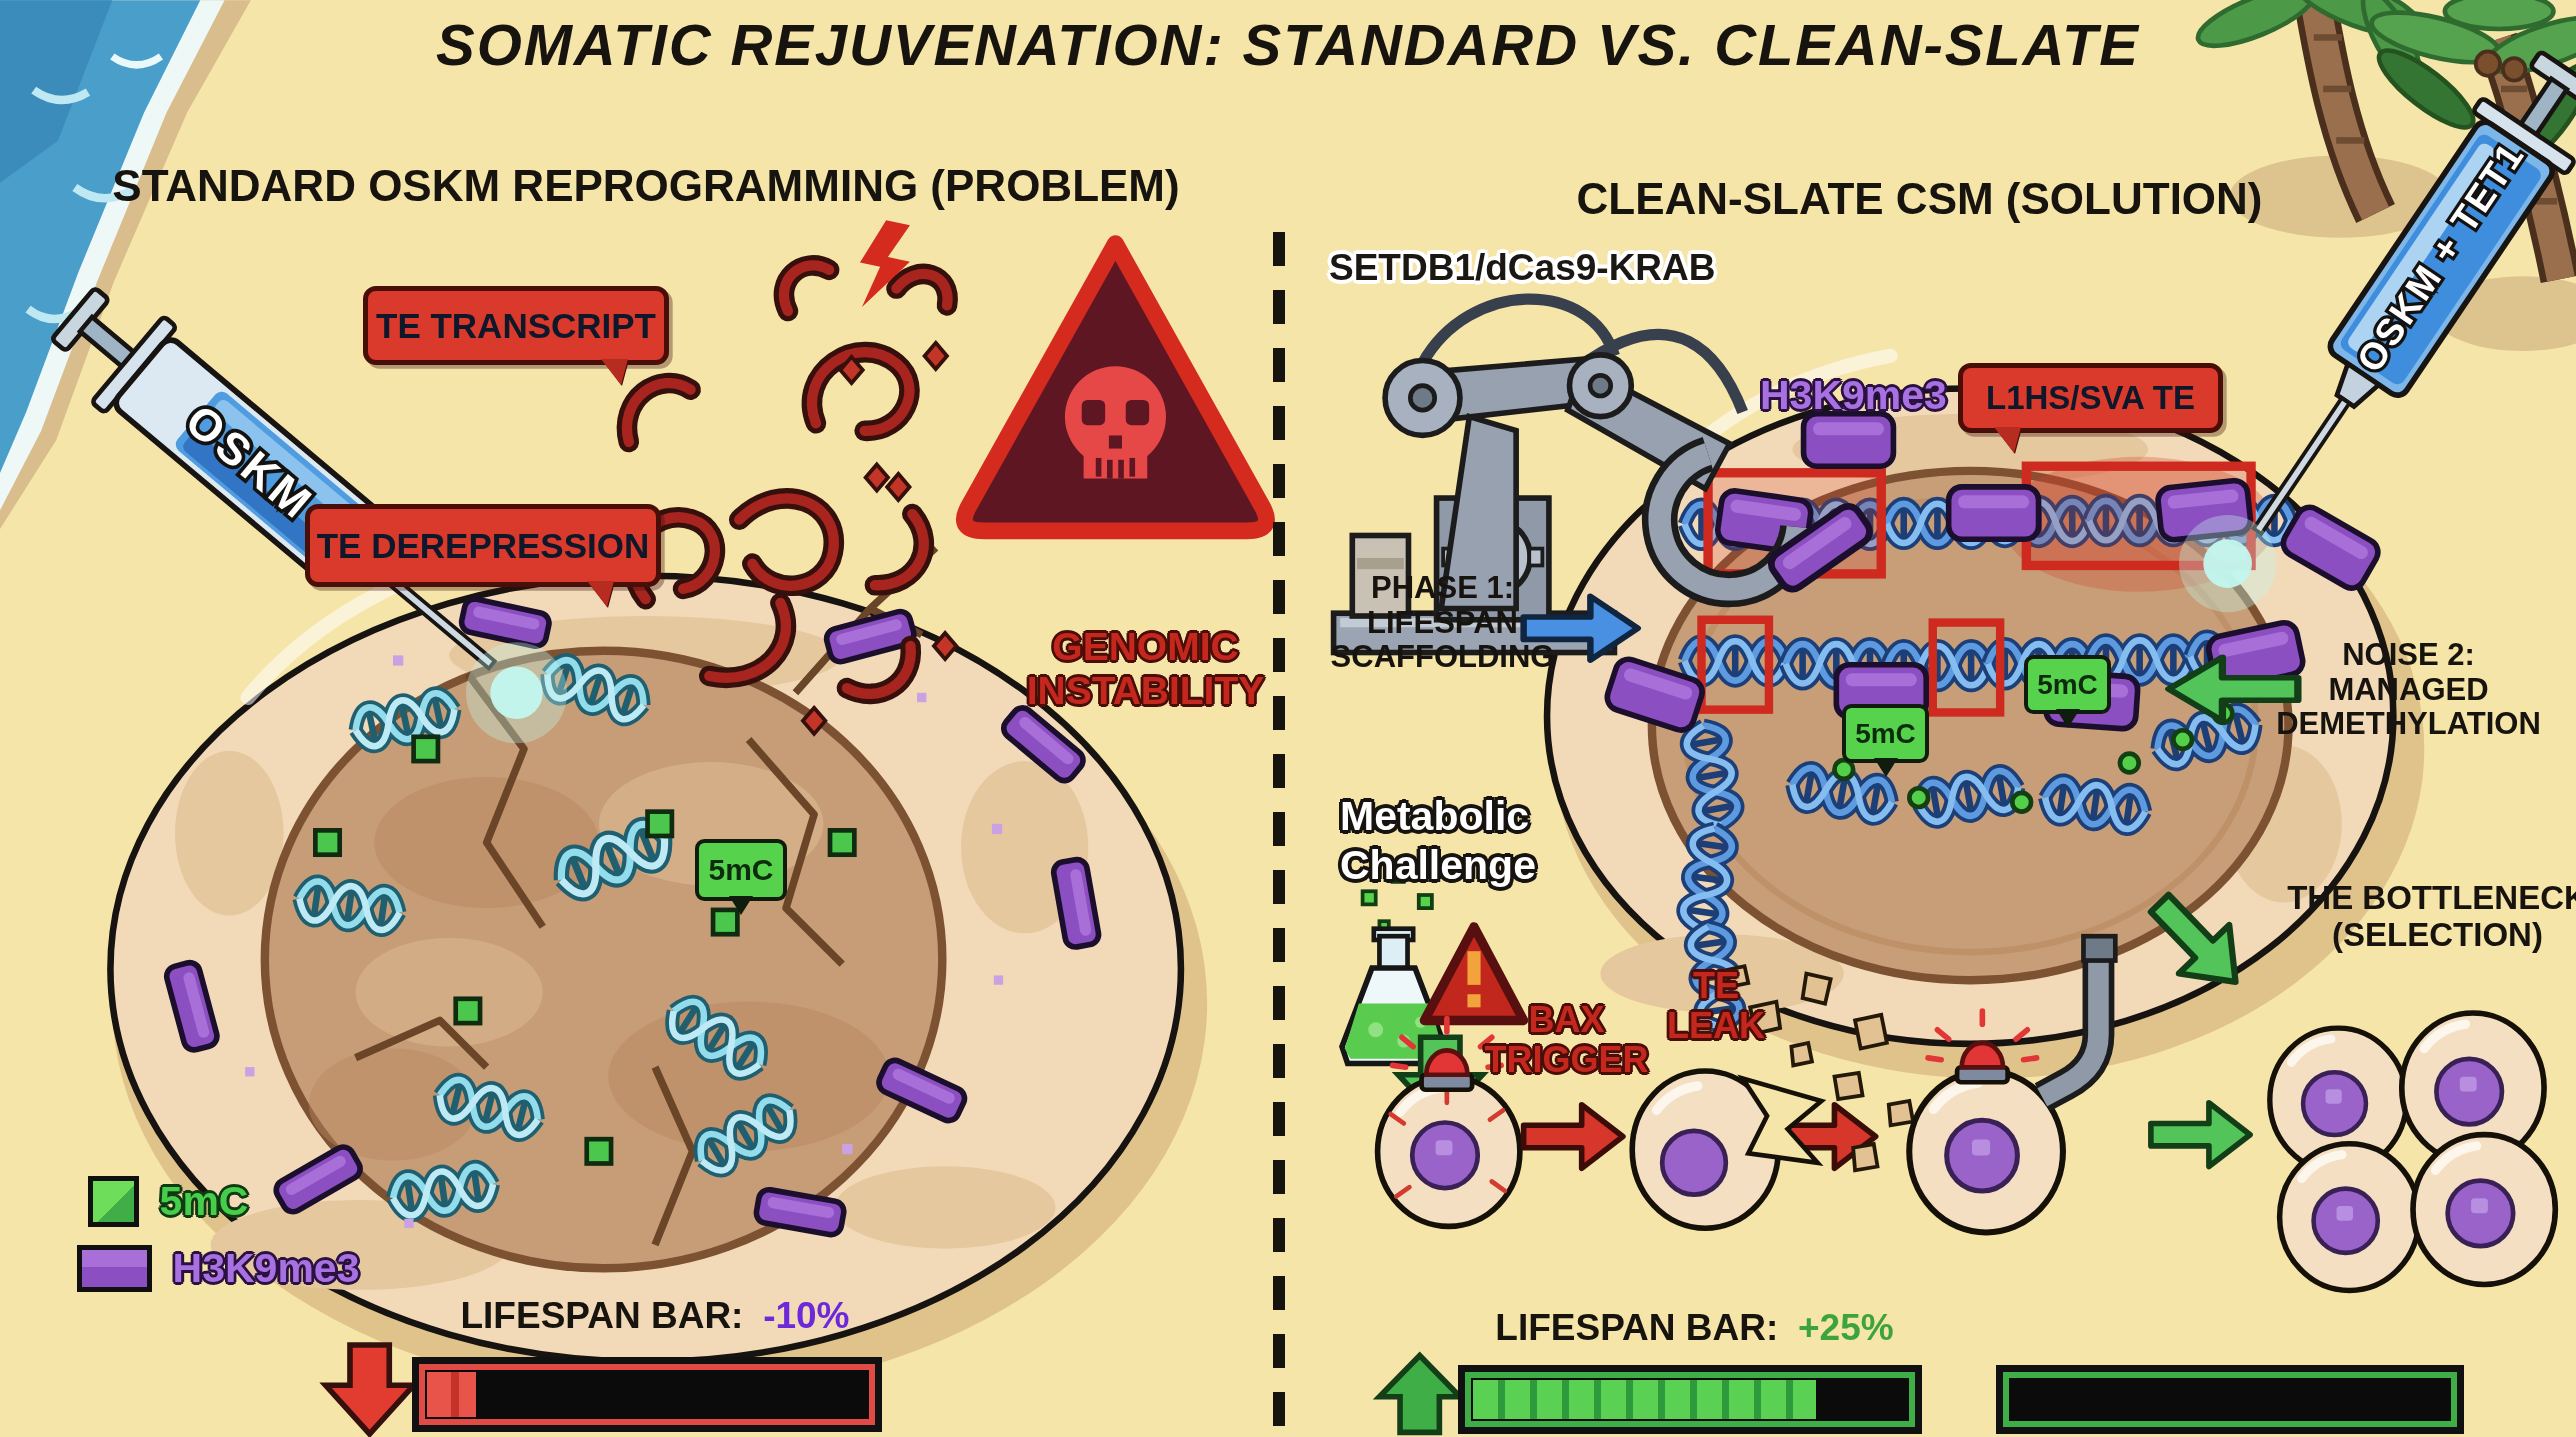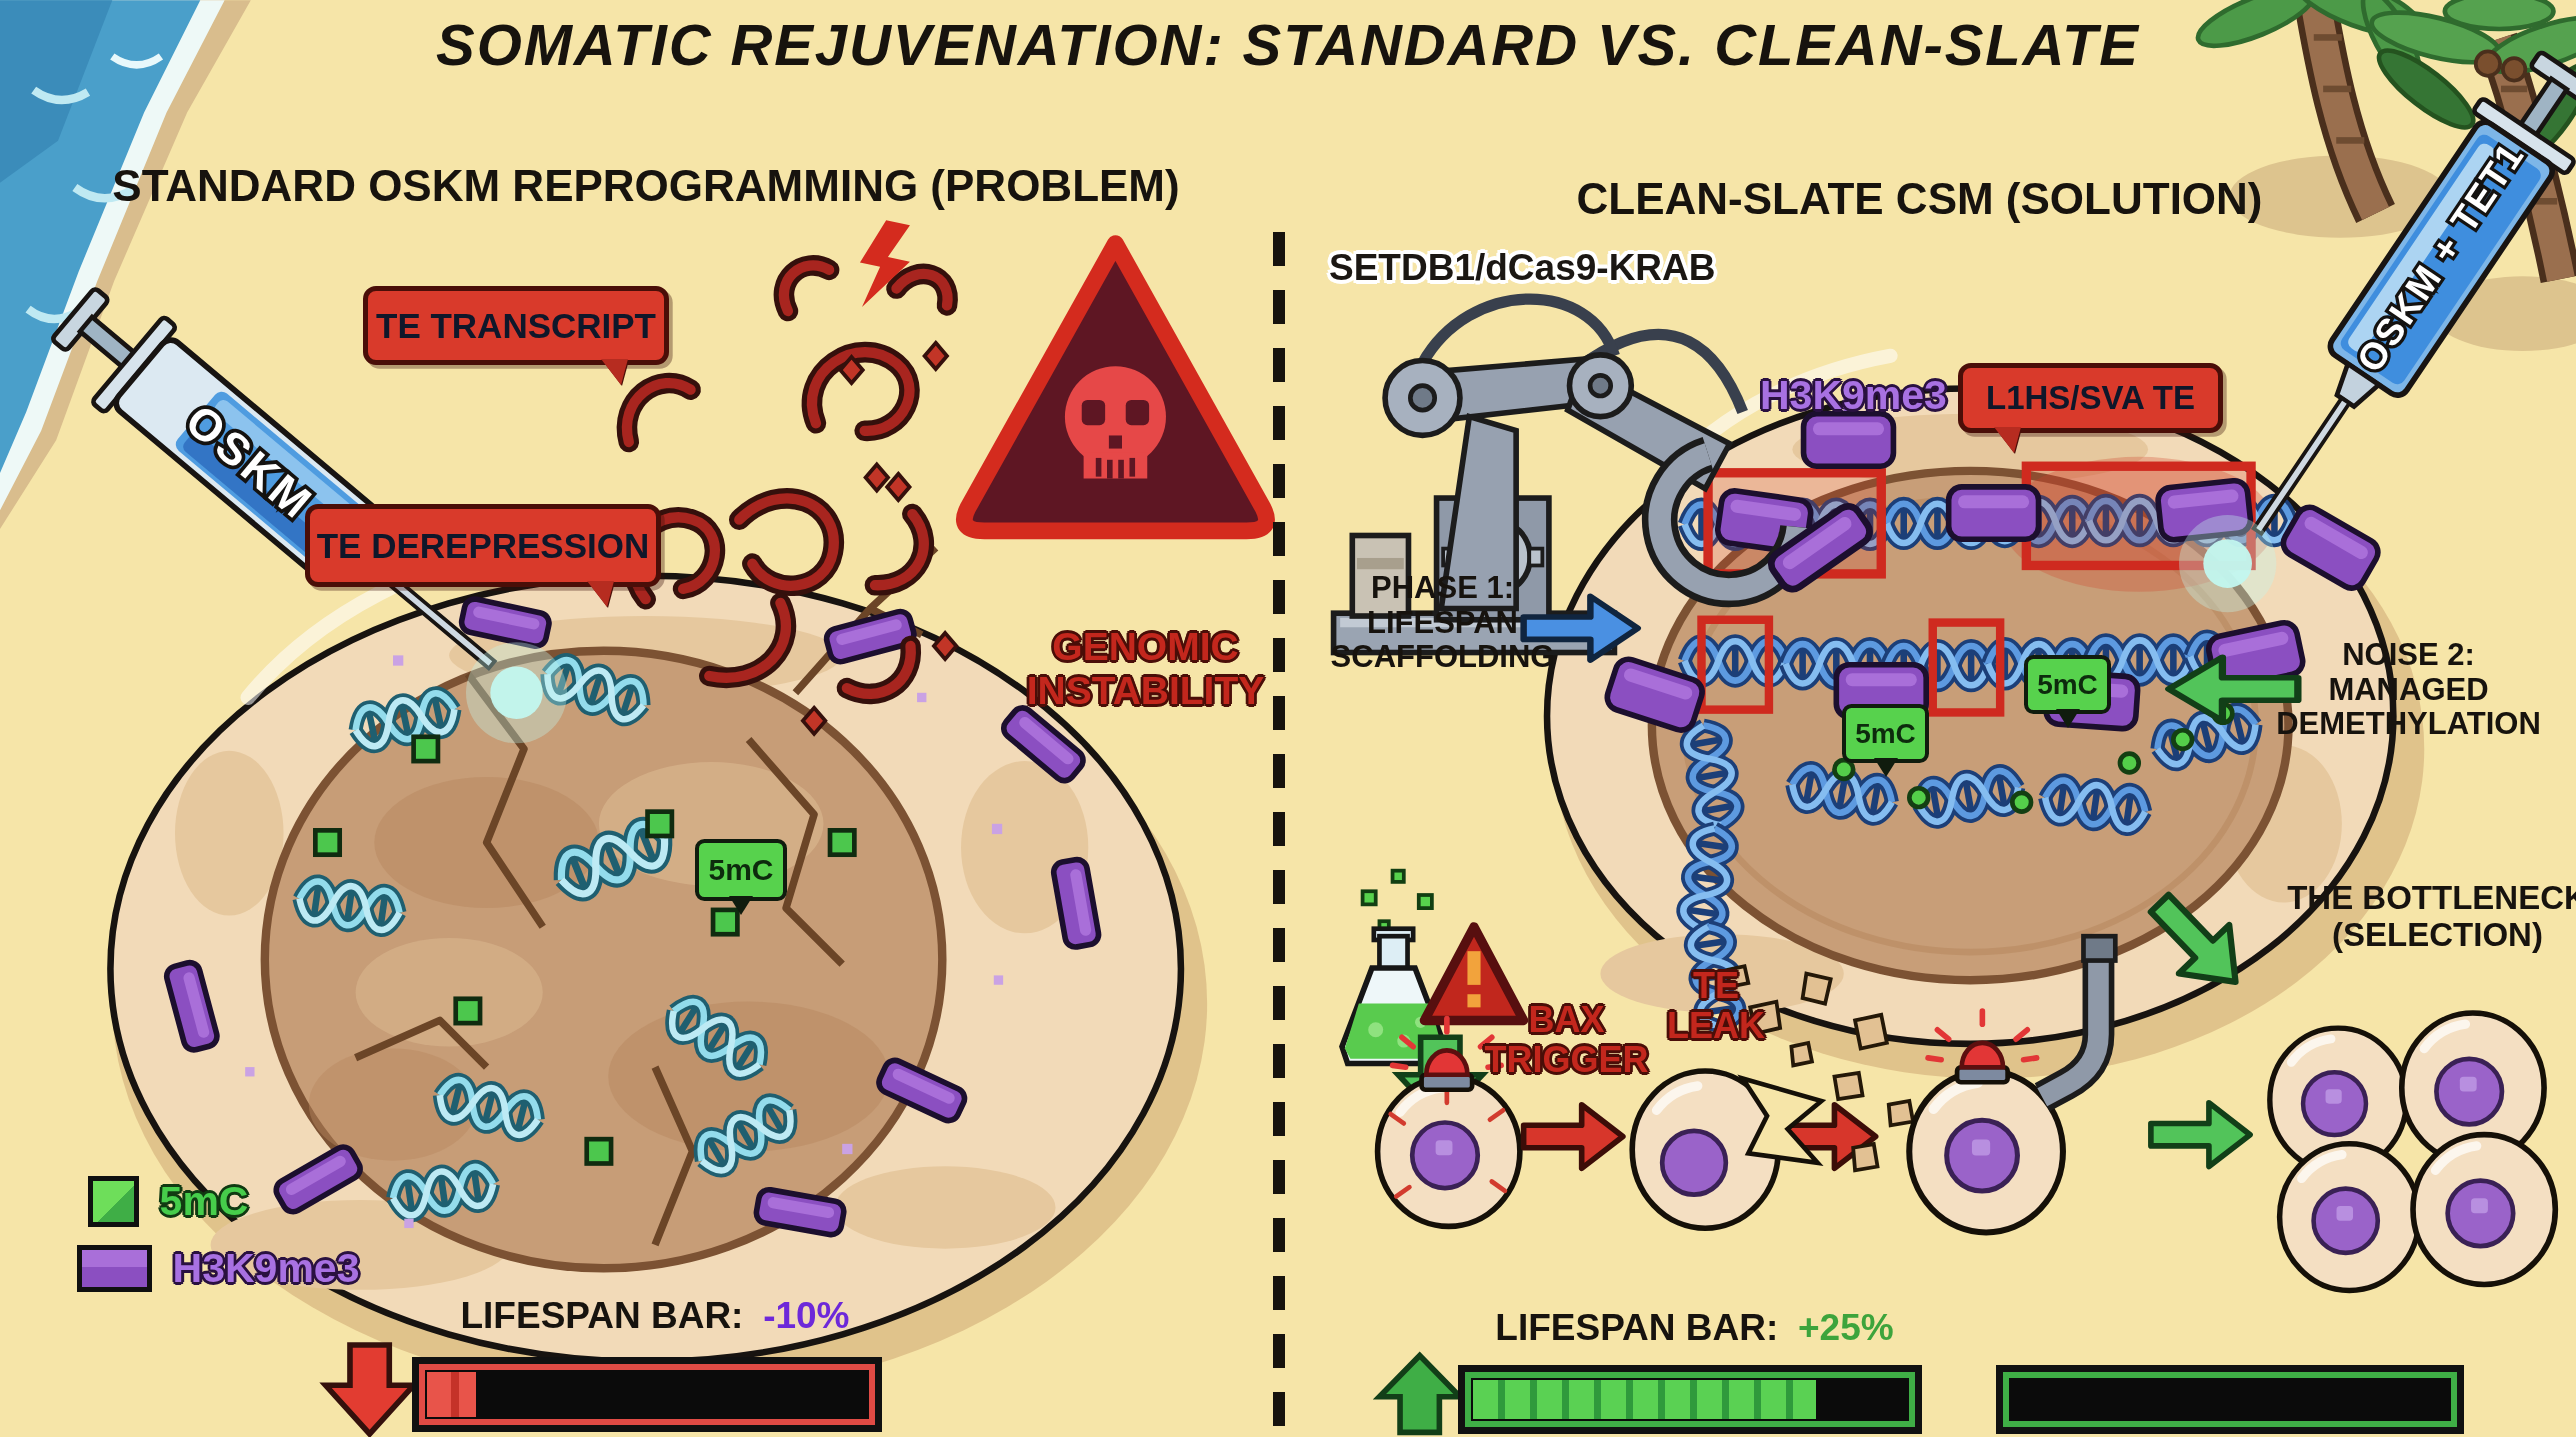--- a/index.html
+++ b/index.html
@@ -540,20 +540,24 @@
     <div>PHASE 1:</div>
     <div>LIFESPAN</div>
     <div>SCAFFOLDING</div>
   </div>
   <div class="t center" style="left:2254px;top:638px;width:309px;font-size:31px;">
     <div>NOISE 2:</div>
     <div>MANAGED</div>
     <div>DEMETHYLATION</div>
   </div>
 
+  <div class="t ow" style="left:1340px;top:792px;font-size:41px;line-height:1.2;">
+    <div>Metabolic</div>
+    <div>Challenge</div>
+  </div>
 
   <div class="t center ored" style="left:1468px;top:1000px;width:197px;font-size:36px;">
     <div>BAX</div>
     <div>TRIGGER</div>
   </div>
   <div class="t center ored" style="left:1646px;top:966px;width:140px;font-size:36px;">
     <div>TE</div>
     <div>LEAK</div>
   </div>
 

